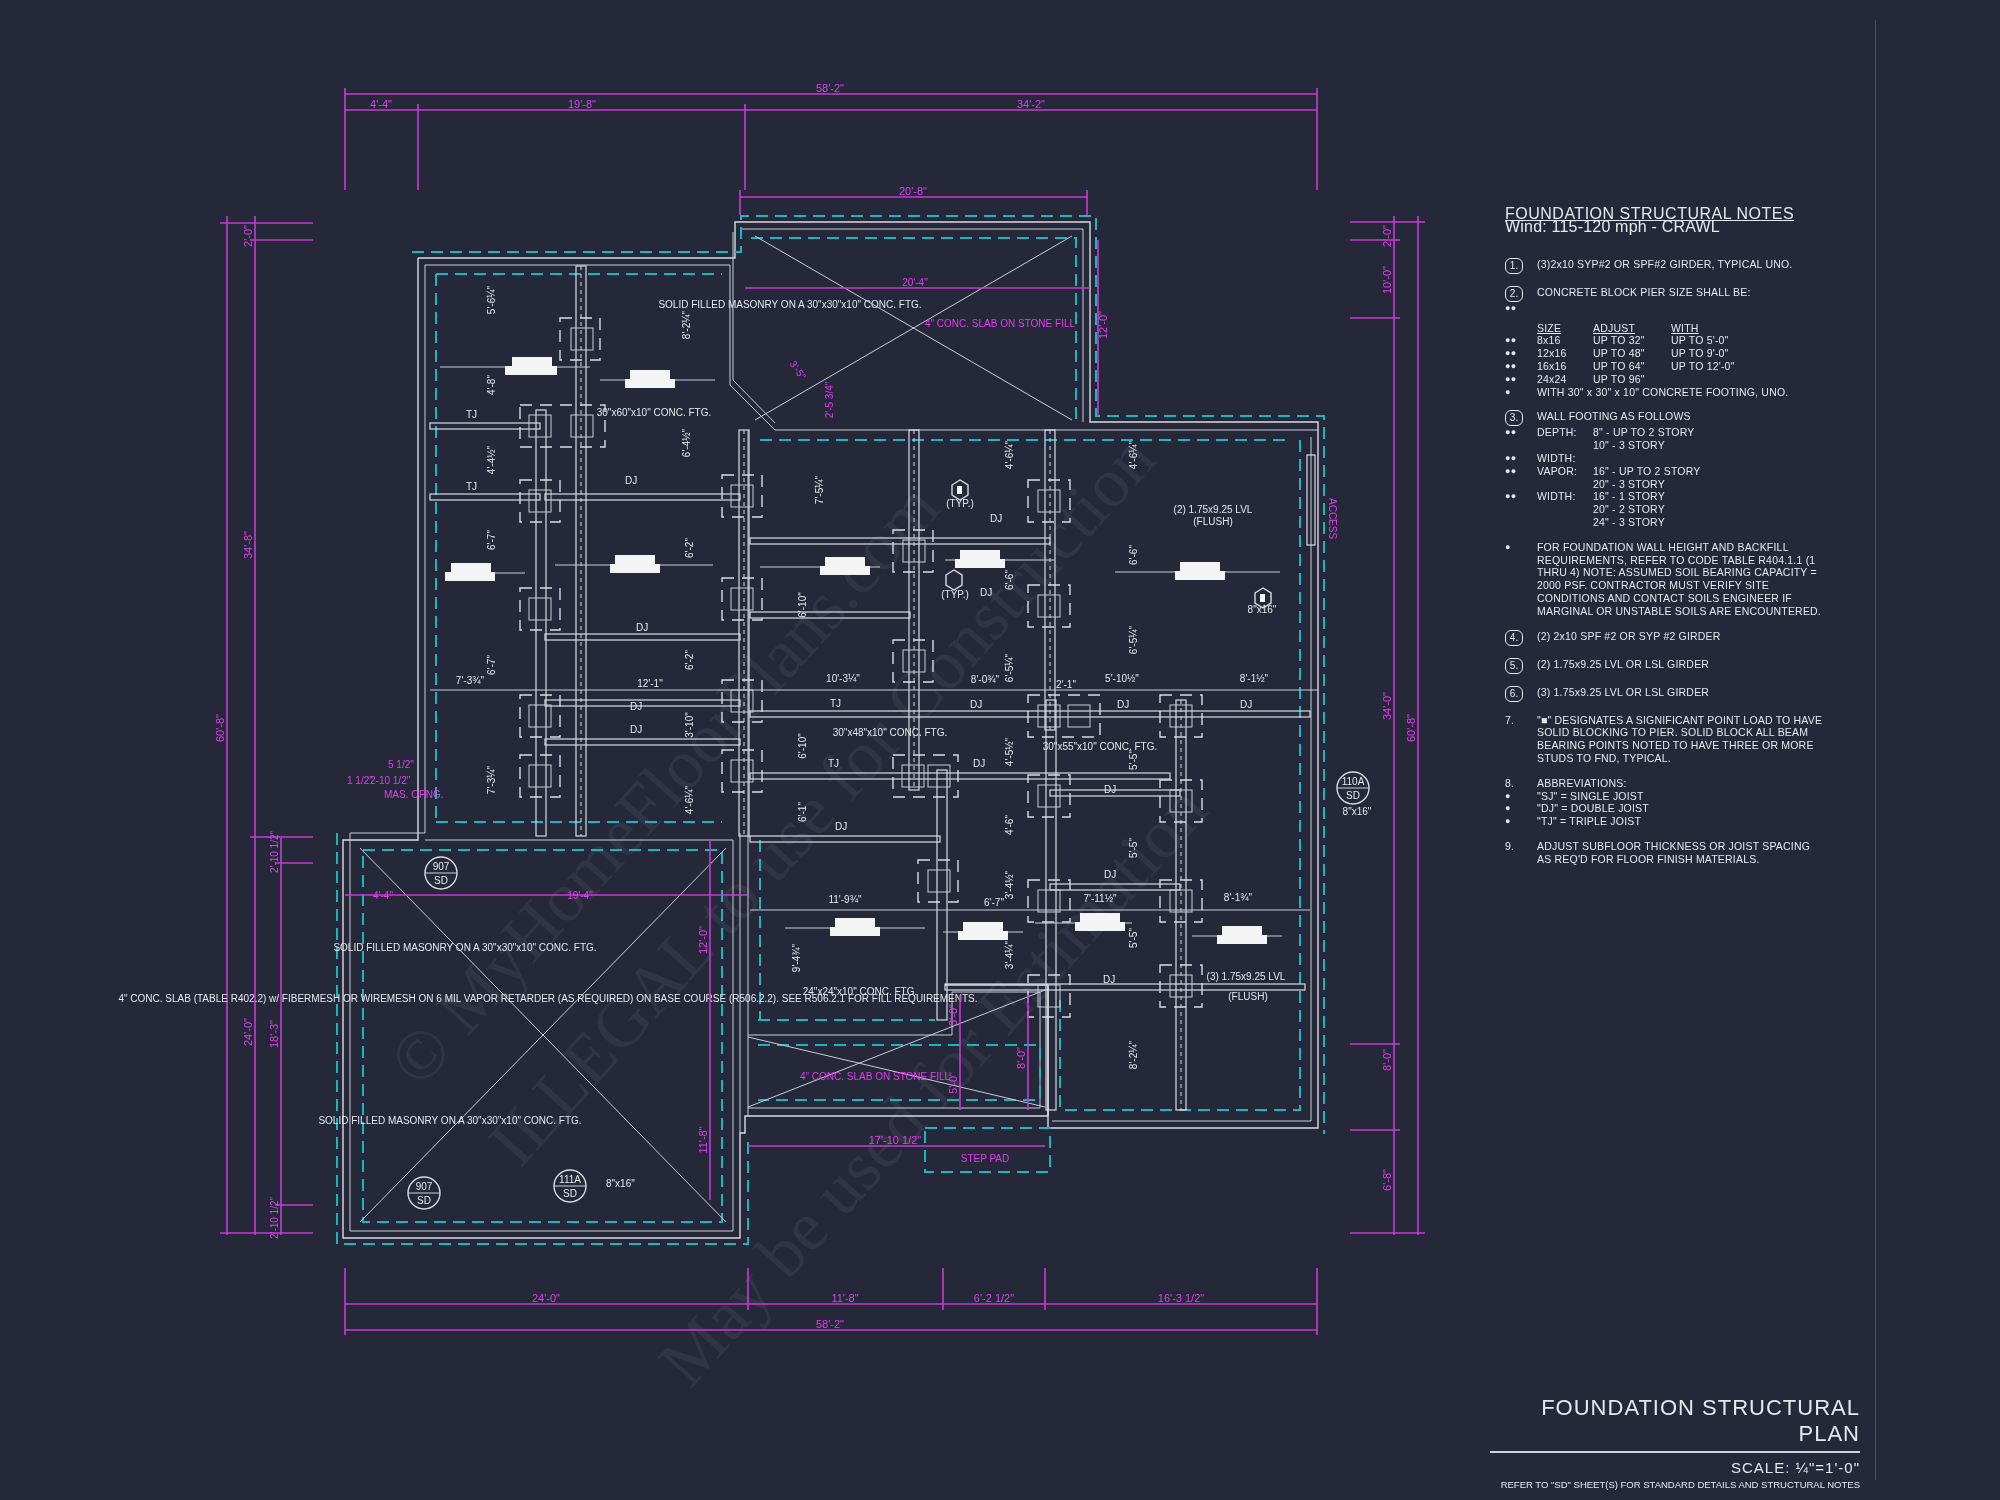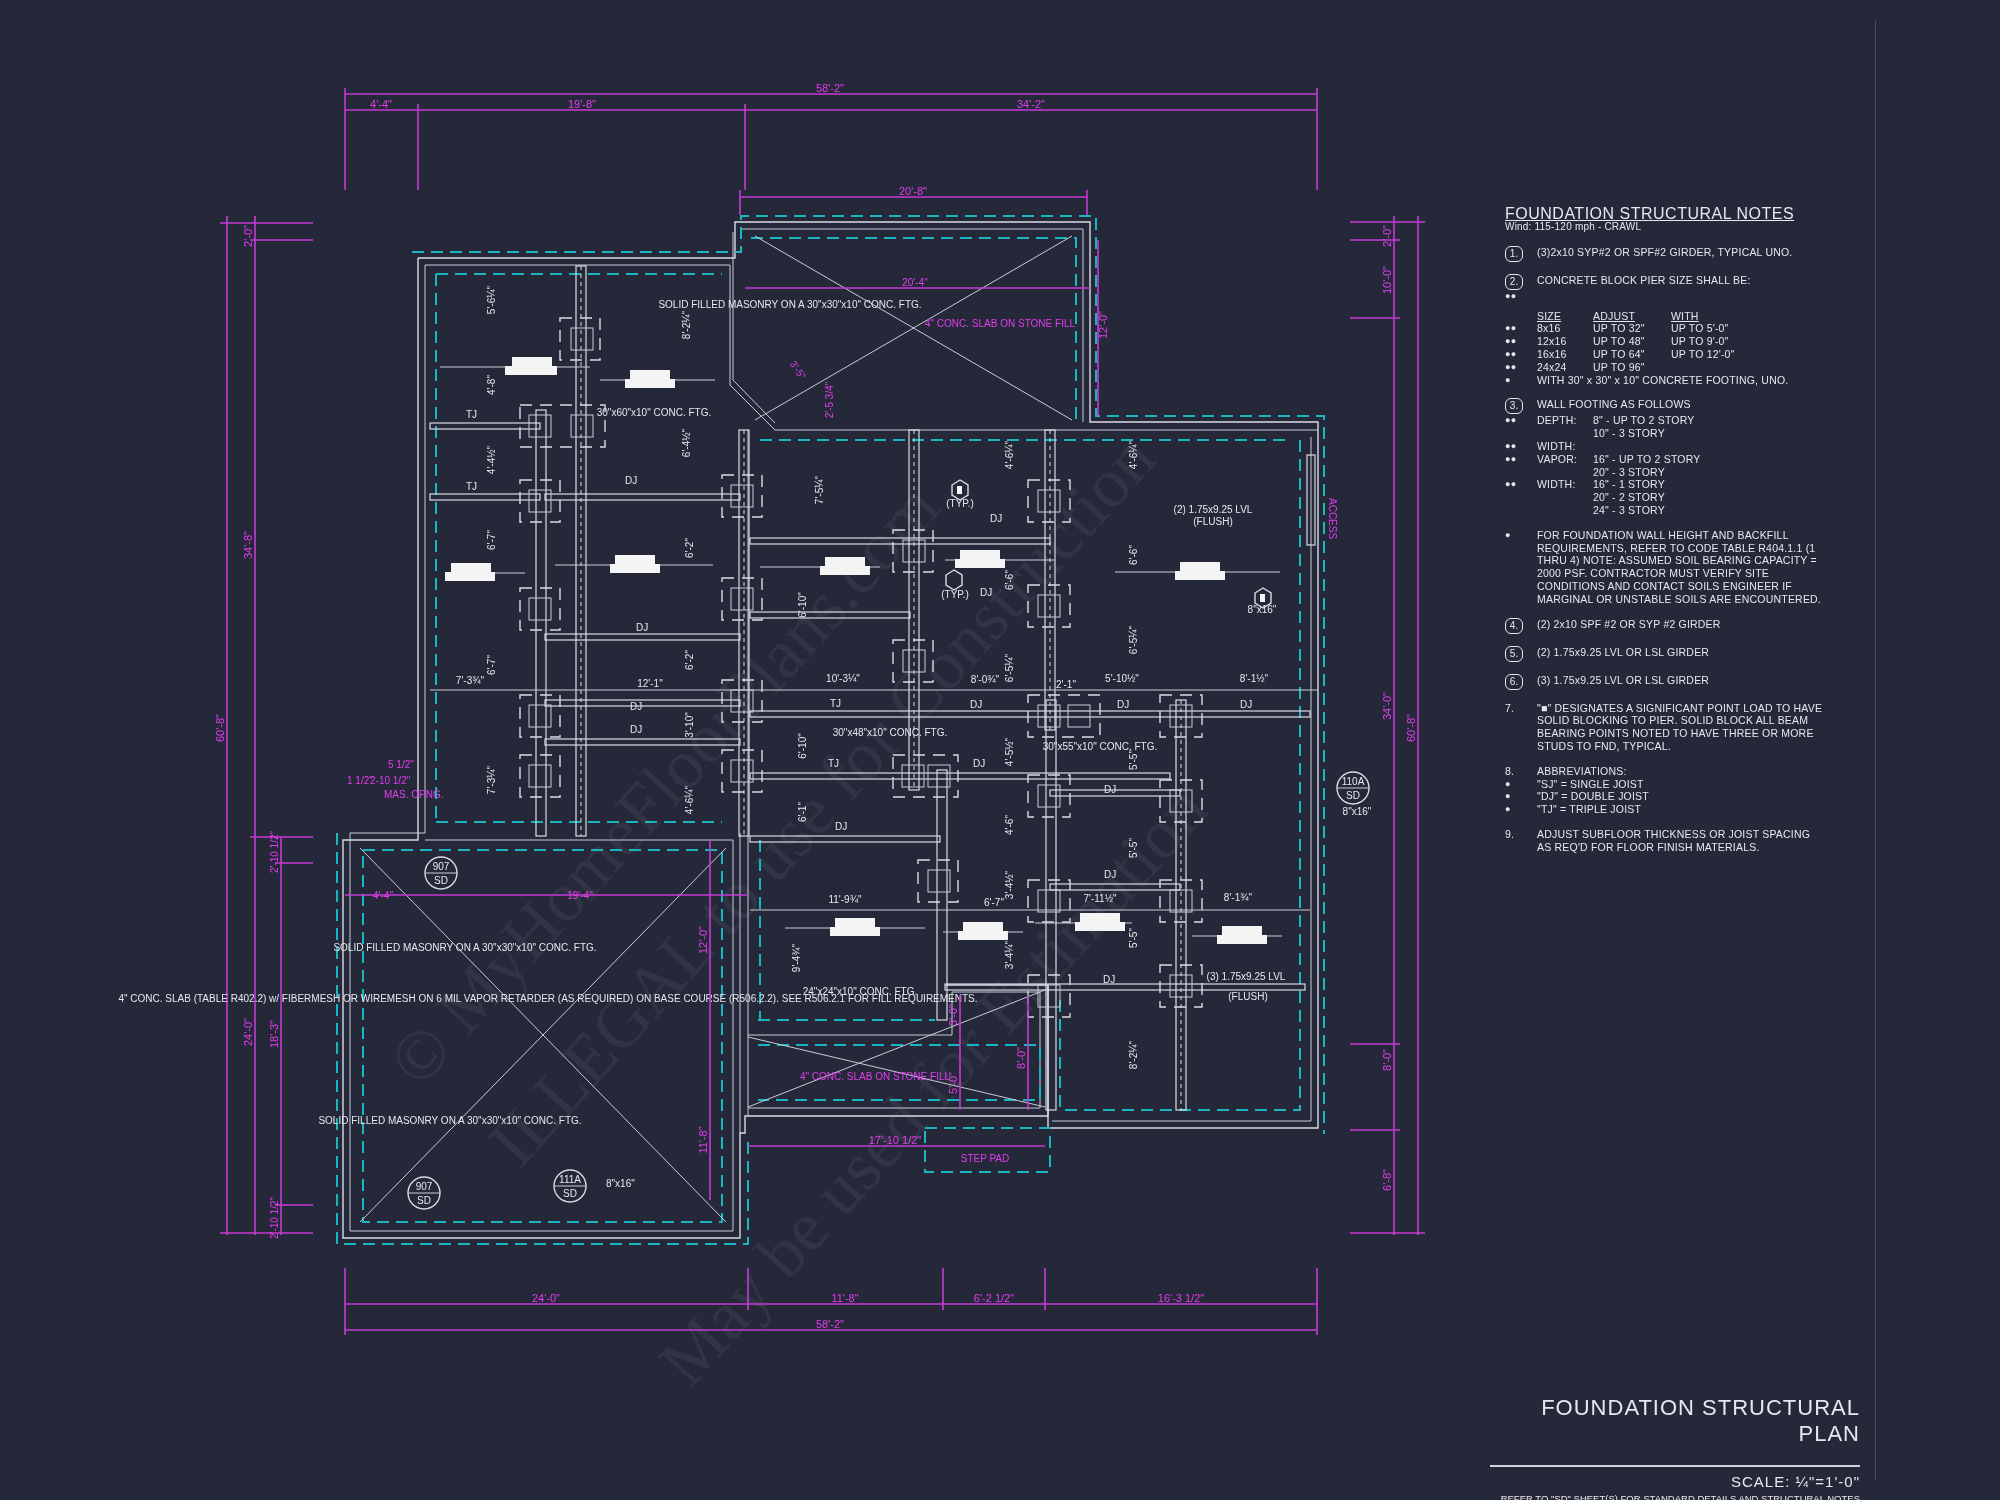--- a/index.html
+++ b/index.html
@@ -14,30 +14,30 @@
   .cy { stroke:#19b5c0; fill:none; stroke-width:2; stroke-dasharray:12 7; }
   .ml { stroke:#c73ad6; fill:none; stroke-width:1.6; }
   .ftg { stroke:#d9dce5; fill:none; stroke-width:1.4; stroke-dasharray:12 8; }
   .joist { stroke:#d9dce5; stroke-width:1.2; fill:none; }
   .beam { stroke:#d9dce5; stroke-width:1; fill:none; stroke-dasharray:4 4; }
   .post { fill:#f4f4f4; }
   .wm { fill:rgba(255,255,255,0.06); font-family:"Liberation Serif", serif; }
   #notes { position:absolute; left:1505px; top:208px; width:320px; color:#e6e8ee;
            font-size:10.5px; line-height:12.8px; letter-spacing:0.2px; }
   #notes .title { font-size:16px; text-decoration:underline; letter-spacing:0.5px; }
-  #notes .sub { font-size:10px; margin-bottom:12px; }
+  #notes .sub { font-size:16px; margin-bottom:24px; }
   .note { display:flex; margin-bottom:12px; }
   .note .num { width:32px; flex:none; text-align:left; }
   .hex { display:inline-block; width:16px; height:14px; border:1.2px solid #e6e8ee; border-radius:6px;
          text-align:center; font-size:10px; line-height:14px; }
   .pier-table { display:grid; grid-template-columns:32px 56px 78px 90px; }
   .pier-table .u { text-decoration:underline;margin-top:20px; }
   .dots { font-size:9px; }
   #titleblock { position:absolute; left:1490px; top:1395px; width:370px; color:#e6e8ee; text-align:right; }
-  #titleblock .t { font-size:22px; letter-spacing:1px; border-bottom:2px solid #cfd2dc; padding-bottom:18px; display:inline-block; }
+  #titleblock .t { font-size:22px; letter-spacing:1px; border-bottom:2px solid #cfd2dc; padding-bottom:4px; display:inline-block; }
   #titleblock .s { font-size:15px; margin-top:6px; letter-spacing:1px; }
   #titleblock .r { font-size:9.5px; margin-top:3px; }
   #border-line { position:absolute; left:1875px; top:20px; width:1px; height:1460px; background:#4a4d60; }
 </style>
 </head>
 <body>
 
 <div id="sheet">
 <svg width="2000" height="1500" viewBox="0 0 2000 1500">
 

